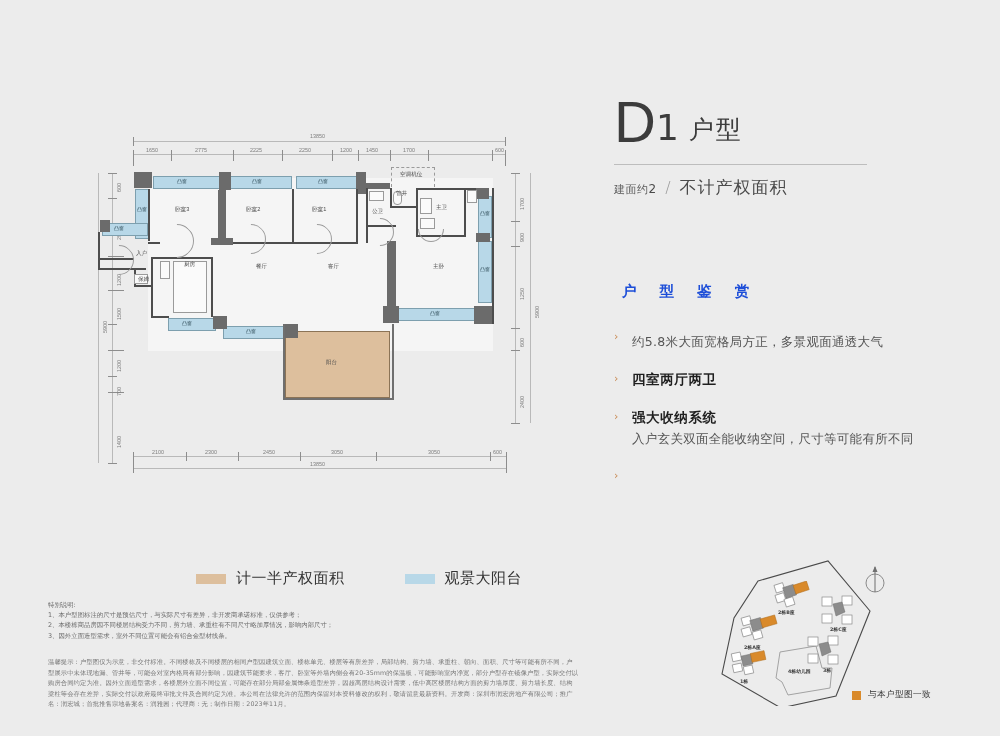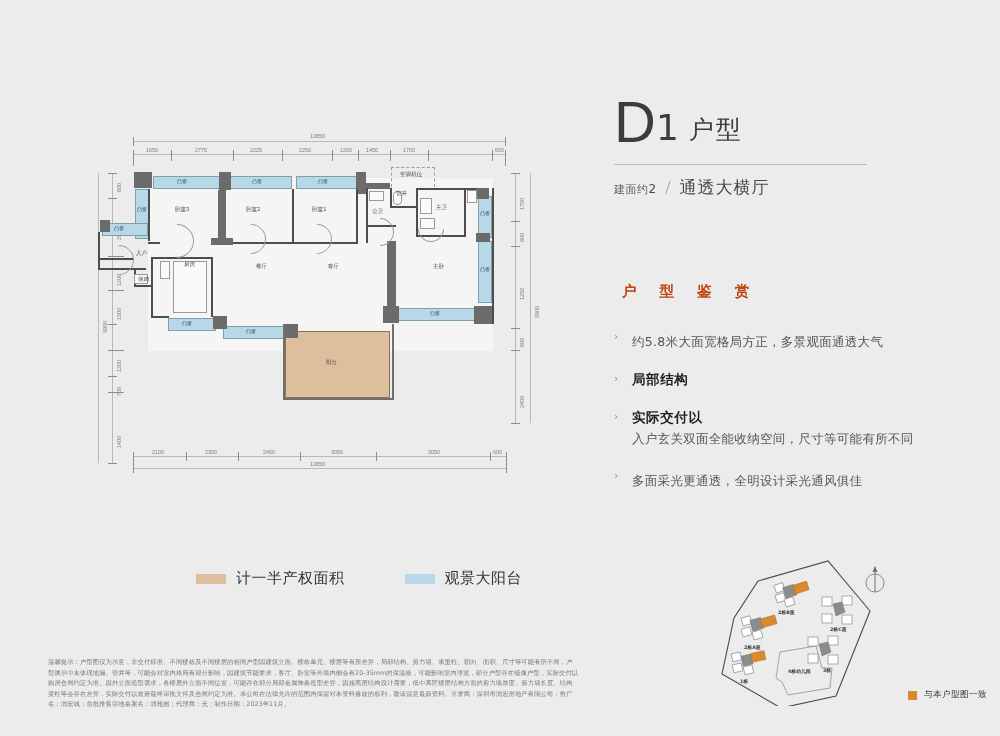--- a/index.html
+++ b/index.html
@@ -19,21 +19,21 @@
   .title-num { font-size: 36px; font-weight: 500; color: #3c3c3c; line-height: 40px; margin-left: 1px;}
   .title-cn { font-size: 25px; color: #3c3c3c; line-height: 36px; margin-left: 10px; letter-spacing: 2px;}
   .title-rule { width: 253px; height: 1px; background: #bdbdbd; margin-top: 16px; }
   .sub-row { margin-top: 11px; display: flex; align-items: baseline; color: #4a4a4a; white-space: nowrap;}
   .sub-pre { font-size: 11px; color: #5d5d5d; letter-spacing: 0.5px;}
   .sub-area { font-size: 24px; font-weight: 500; color: #2f2f2f; letter-spacing: 0px;}
   .sub-sup { font-size: 12px; vertical-align: super; font-weight: 500;}
   .sub-slash { font-size: 16px; color: #9a9a9a; margin: 0 9px; font-weight: 300;}
   .sub-rooms { font-size: 17px; color: #4a4a4a; letter-spacing: 1px;}
 
-  .sec-title { margin-top: 83px; margin-left: 8px; font-size: 14.5px; color: #c2410c;
+  .sec-title { margin-top: 83px; margin-left: 8px; font-size: 14.5px; color: #1d4ed8;
                letter-spacing: 9px; font-weight: 600; }
 
   .features { margin-top: 28px; }
   .feat { display: flex; margin-bottom: 21px; }
   .feat-arrow { color: #c98a53; font-size: 11px; line-height: 15px; width: 18px; flex: 0 0 18px;
                 font-family: "DejaVu Sans", sans-serif; }
   .feat-body { flex: 1; }
   .feat-h { font-size: 13.5px; color: #1f1f1f; font-weight: 700; letter-spacing: 0.6px; line-height: 17px;}
   .feat-p { font-size: 12.5px; color: #555; margin-top: 5px; letter-spacing: 0.3px; line-height: 16px;}
   .feat-p sup { font-size: 8px; }
@@ -68,21 +68,21 @@
   .disc-h { font-size: 6.4px; color: #6b6b6b; line-height: 10px; }
   .disc-l { font-size: 6.4px; color: #6b6b6b; line-height: 10.4px; }
 
   .notice { position: absolute; left: 48px; top: 657px; width: 910px; }
   .notice-l { font-size: 6.3px; color: #777; line-height: 10.6px; letter-spacing: 0.1px; }
 
   
   .site { position: absolute; left: 718px; top: 556px; width: 190px; height: 150px; }
   .site-label { position: absolute; font-size: 4.8px; color: #3a3a3a; font-weight: 700; white-space: nowrap;}
   .tower { position: absolute; }
-  .site-legend { position: absolute; left: 908px; top: 689px; display: flex; align-items: center; }
+  .site-legend { position: absolute; left: 852px; top: 689px; display: flex; align-items: center; }
   .site-legend .sw { width: 9px; height: 9px; background: #d98a2b; margin-right: 7px; }
   .site-legend .tx { font-size: 8.6px; color: #333; letter-spacing: 0.4px; }
   .compass { position: absolute; left: 862px; top: 563px; }
 </style>
 </head>
 <body>
 
 <div id="page">
 
   <div class="plan">
@@ -295,65 +295,70 @@
     <div class="title-row">
       <span class="title-d">D</span>
       <span class="title-num">1</span>
       <span class="title-cn">户型</span>
     </div>
     <div class="title-rule"></div>
     <div class="sub-row">
       <span class="sub-pre">建面约</span>
         <span class="sub-sup">2</span>
       <span class="sub-slash">/</span>
-      <span class="sub-rooms">通透大横厅</span>
+      <span class="sub-rooms">不计产权面积</span>
     </div>
 
     <div class="sec-title">户 型 鉴 赏</div>
 
     <div class="features">
       <div class="feat">
         <span class="feat-arrow">›</span>
         <div class="feat-body">
           <div class="feat-p">约5.8米大面宽格局方正，多景观面通透大气</div>
         </div>
       </div>
       <div class="feat">
         <span class="feat-arrow">›</span>
         <div class="feat-body">
-          <div class="feat-h">局部结构</div>
+          <div class="feat-h">四室两厅两卫</div>
         </div>
       </div>
       <div class="feat">
         <span class="feat-arrow">›</span>
         <div class="feat-body">
-          <div class="feat-h">实际交付以</div>
+          <div class="feat-h">强大收纳系统</div>
           <div class="feat-p">入户玄关双面全能收纳空间，尺寸等可能有所不同</div>
         </div>
       </div>
       <div class="feat">
         <span class="feat-arrow">›</span>
         <div class="feat-body">
-          <div class="feat-p">多面采光更通透，全明设计采光通风俱佳</div>
         </div>
       </div>
     </div>
   </div>
 
   <div class="legend">
     <div class="lg-item">
       <span class="lg-sw" style="background:#ddbf9d;"></span>
       <span class="lg-tx">计一半产权面积</span>
     </div>
     <div class="lg-item">
       <span class="lg-sw" style="background:#b8d8e8;"></span>
       <span class="lg-tx">观景大阳台</span>
     </div>
   </div>
 
+  <div class="disc">
+    <div class="disc-h">特别说明:</div>
+    <div class="disc-l">1、本户型图标注的尺寸是预估尺寸，与实际尺寸有差异，非开发商承诺标准，仅供参考；</div>
+    <div class="disc-l">2、本楼栋商品房因不同楼层结构受力不同，剪力墙、承重柱有不同尺寸略加厚情况，影响内部尺寸；</div>
+    <div class="disc-l">3、因外立面造型需求，室外不同位置可能会有铝合金型材线条。</div>
+  </div>
 
   <div class="notice">
     <div class="notice-l">温馨提示：户型图仅为示意，非交付标准。不同楼栋及不同楼层的相同户型因建筑立面、楼栋单元、楼层等有所差异，局部结构、剪力墙、承重柱、朝向、面积、尺寸等可能有所不同，户</div>
     <div class="notice-l">型展示中未体现地漏、管井等，可能会对室内格局有部分影响，因建筑节能要求，客厅、卧室等外墙内侧会有20-35mm的保温板，可能影响室内净宽，部分户型存在镜像户型，实际交付以</div>
     <div class="notice-l">购房合同约定为准。因外立面造型需求，各楼层外立面不同位置，可能存在部分局部金属饰条造型差异，因超高层结构设计需要，低中高区楼层结构方面的剪力墙厚度、剪力墙长度、结构</div>
     <div class="notice-l">梁柱等会存在差异，实际交付以政府最终审批文件及合同约定为准。本公司在法律允许的范围内保留对本资料修改的权利，敬请留意最新资料。开发商：深圳市润宏房地产有限公司；推广</div>
     <div class="notice-l">名：润宏城；首批推售宗地备案名：润雅园；代理商：无；制作日期：2023年11月。</div>
   </div>
 
   <div class="site">

